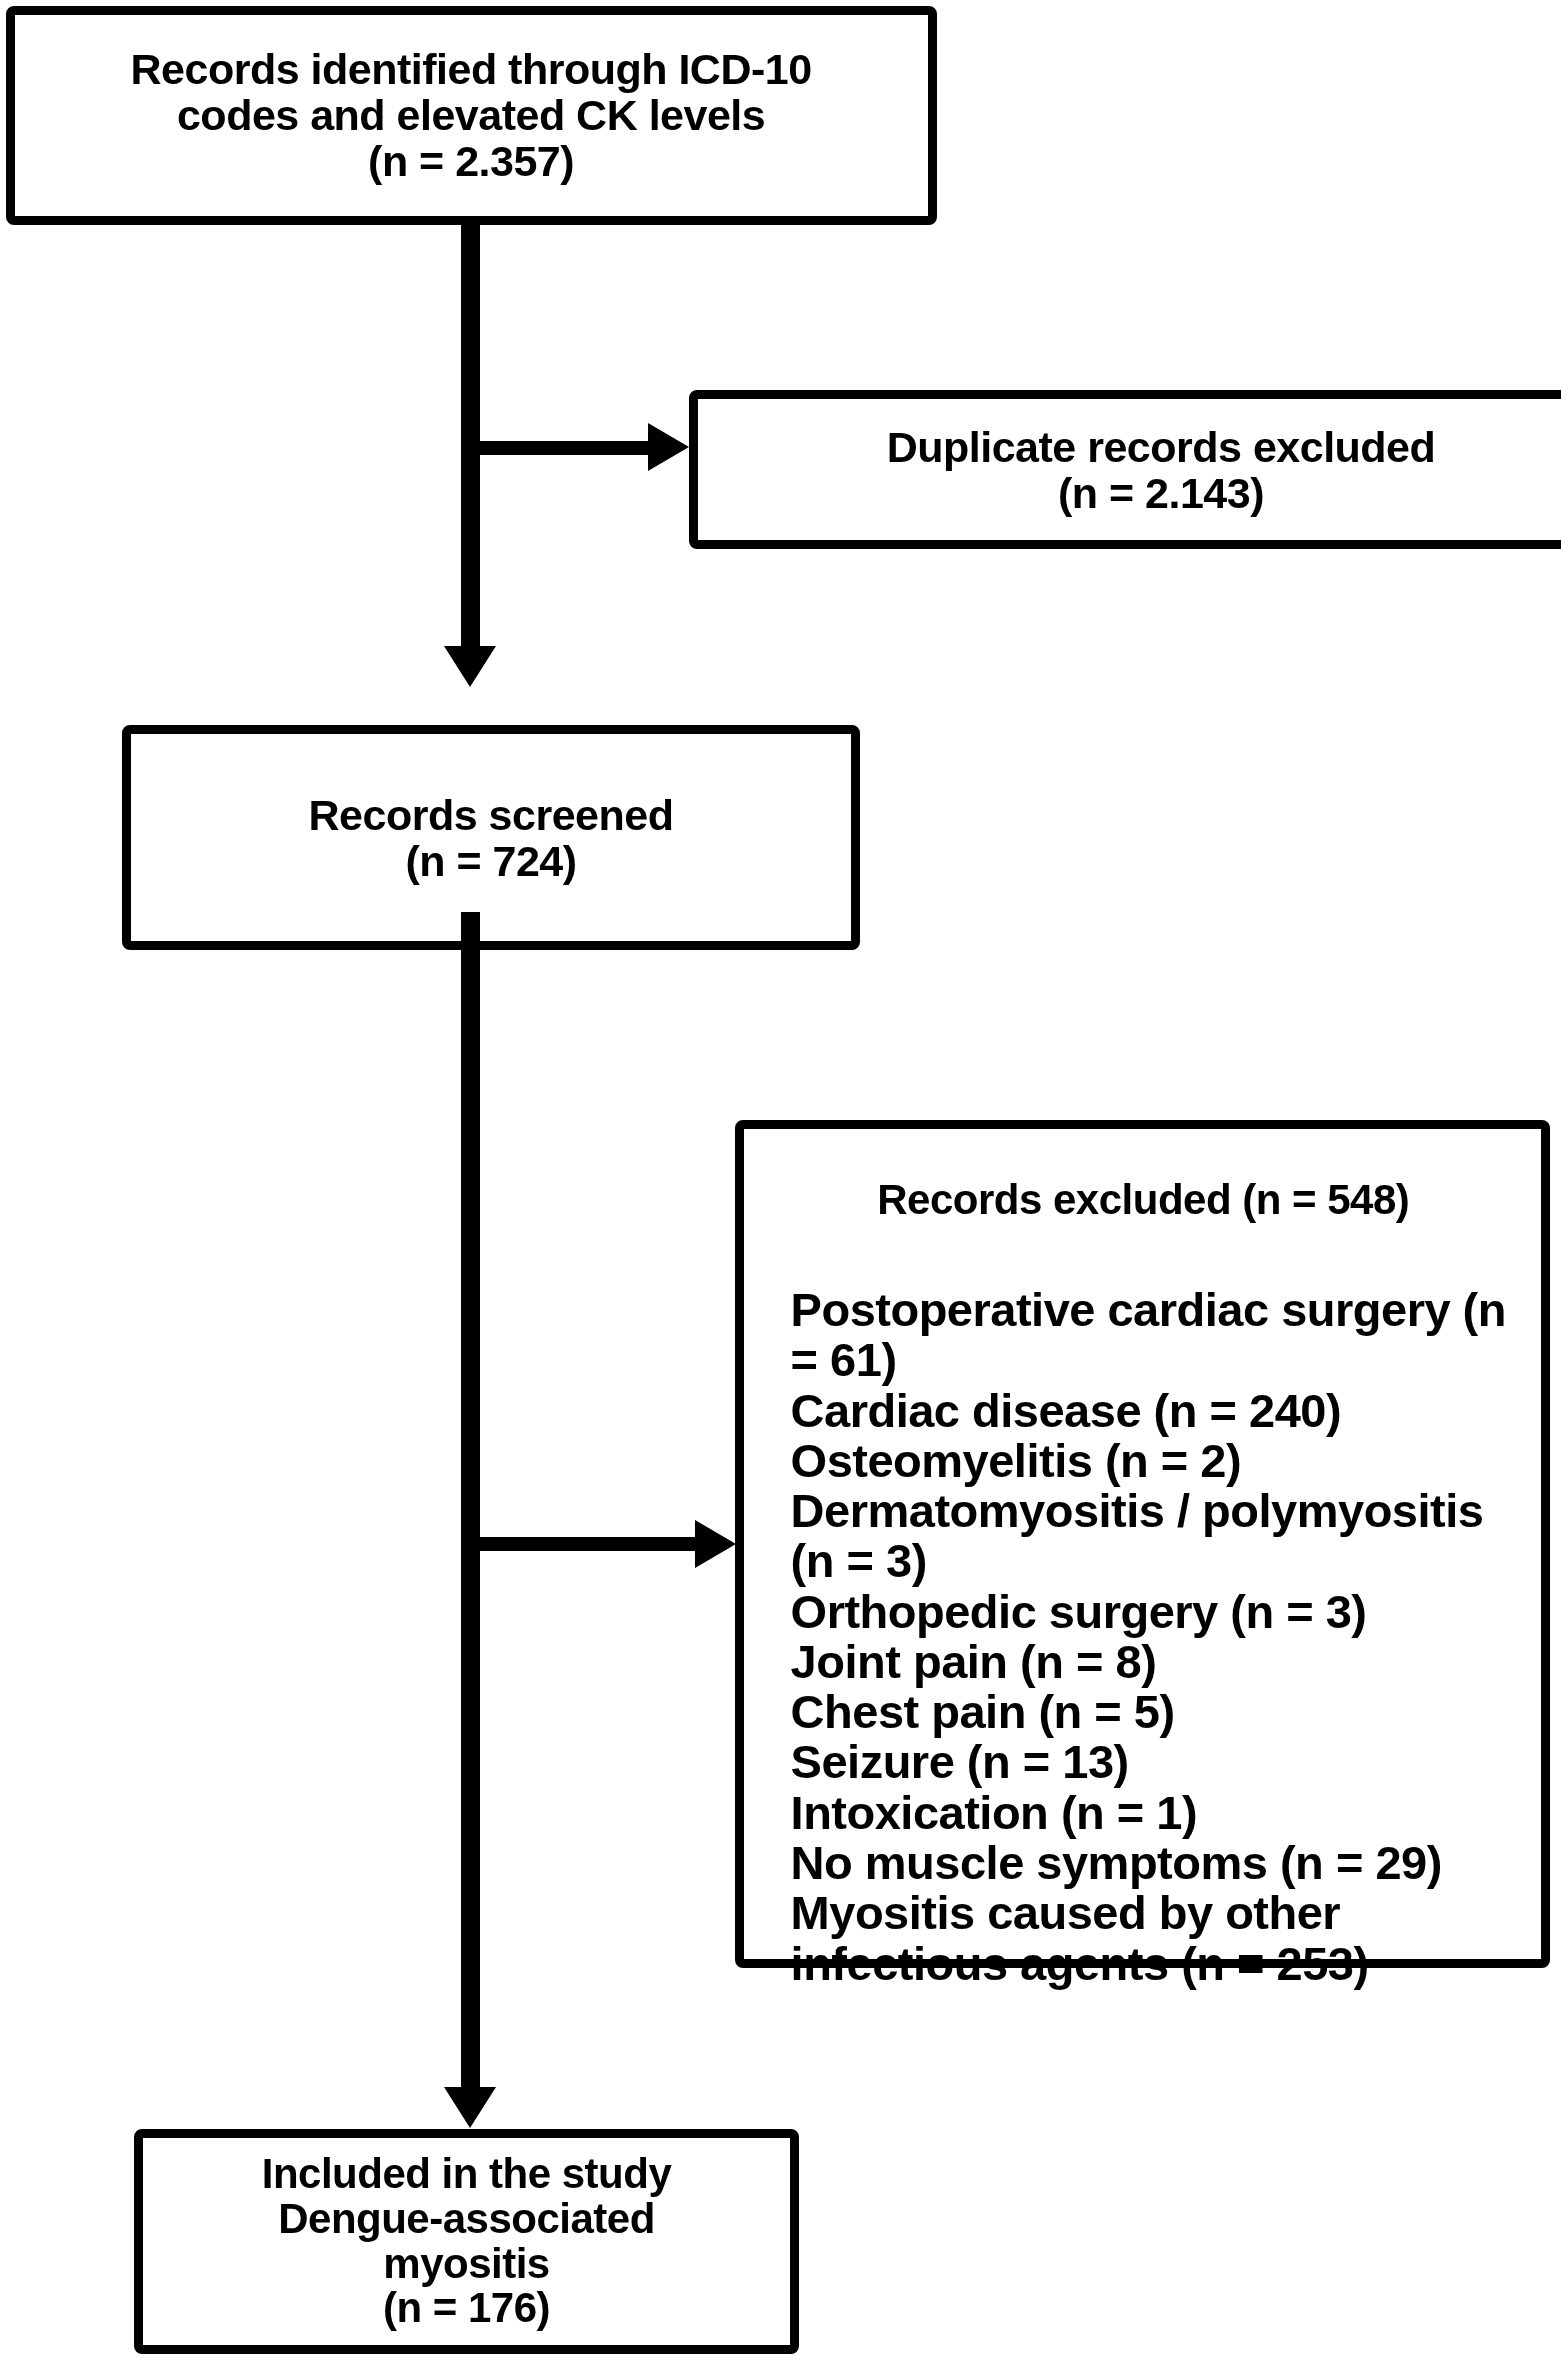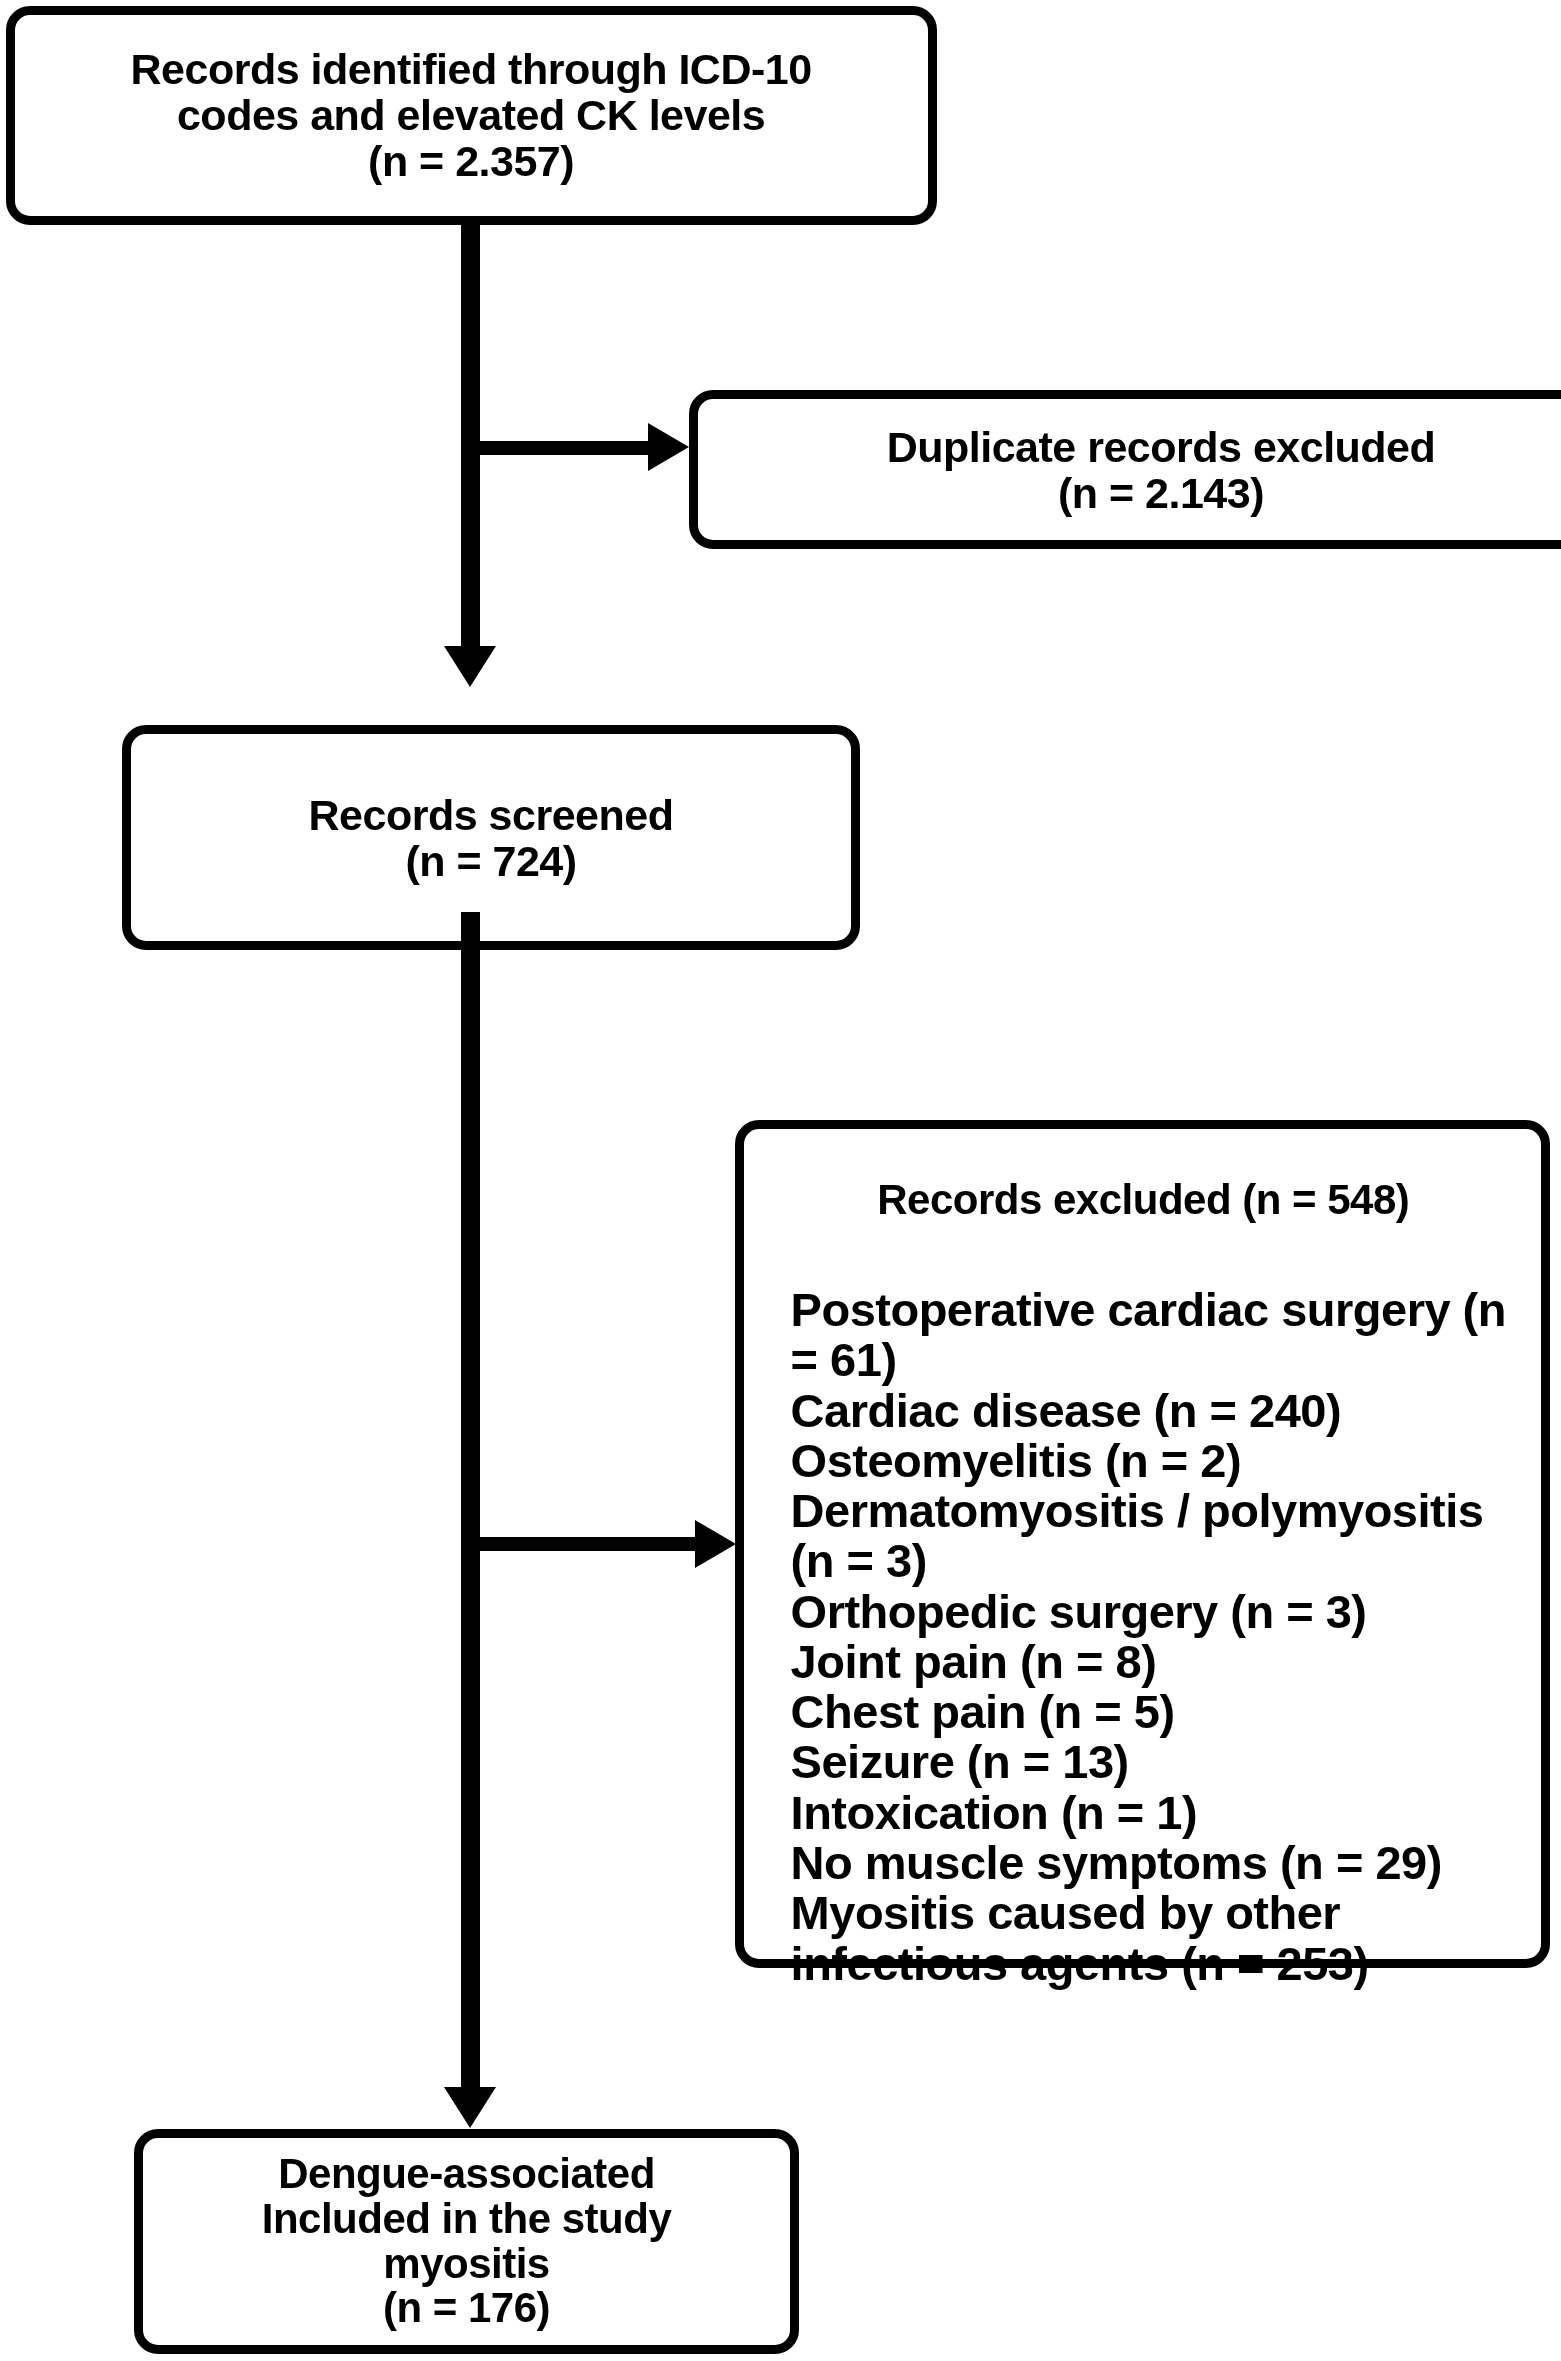--- a/index.html
+++ b/index.html
@@ -13,21 +13,21 @@
     font-family:"Liberation Sans",sans-serif;
     position:relative;
     overflow:hidden;
   }
   .canvas{position:absolute;inset:0}
   .box{
     position:absolute;
     box-sizing:border-box;
     background:var(--bg);
     border:9.4px solid var(--ink);
-    border-radius:24px;
+    border-radius:8px;
     color:var(--ink);
     font-weight:700;
     display:flex;
     flex-direction:column;
     justify-content:center;
     align-items:center;
     text-align:center;
     font-size:43px;
     line-height:1.07;
     letter-spacing:-0.5px;
@@ -114,20 +114,20 @@
       <div>Joint pain (n = 8)</div>
       <div>Chest pain (n = 5)</div>
       <div>Seizure (n = 13)</div>
       <div>Intoxication (n = 1)</div>
       <div>No muscle symptoms (n = 29)</div>
       <div>Myositis caused by other infectious agents (n = 253)</div>
     </div>
   </div>
 
   <div class="box" id="box-included">
+    <div class="line">Included in the study</div>
     <div class="line">Dengue-associated</div>
-    <div class="line">Included in the study</div>
     <div class="line">myositis</div>
     <div class="line">(n = 176)</div>
   </div>
 
 </div>
 
 
 </body></html>

